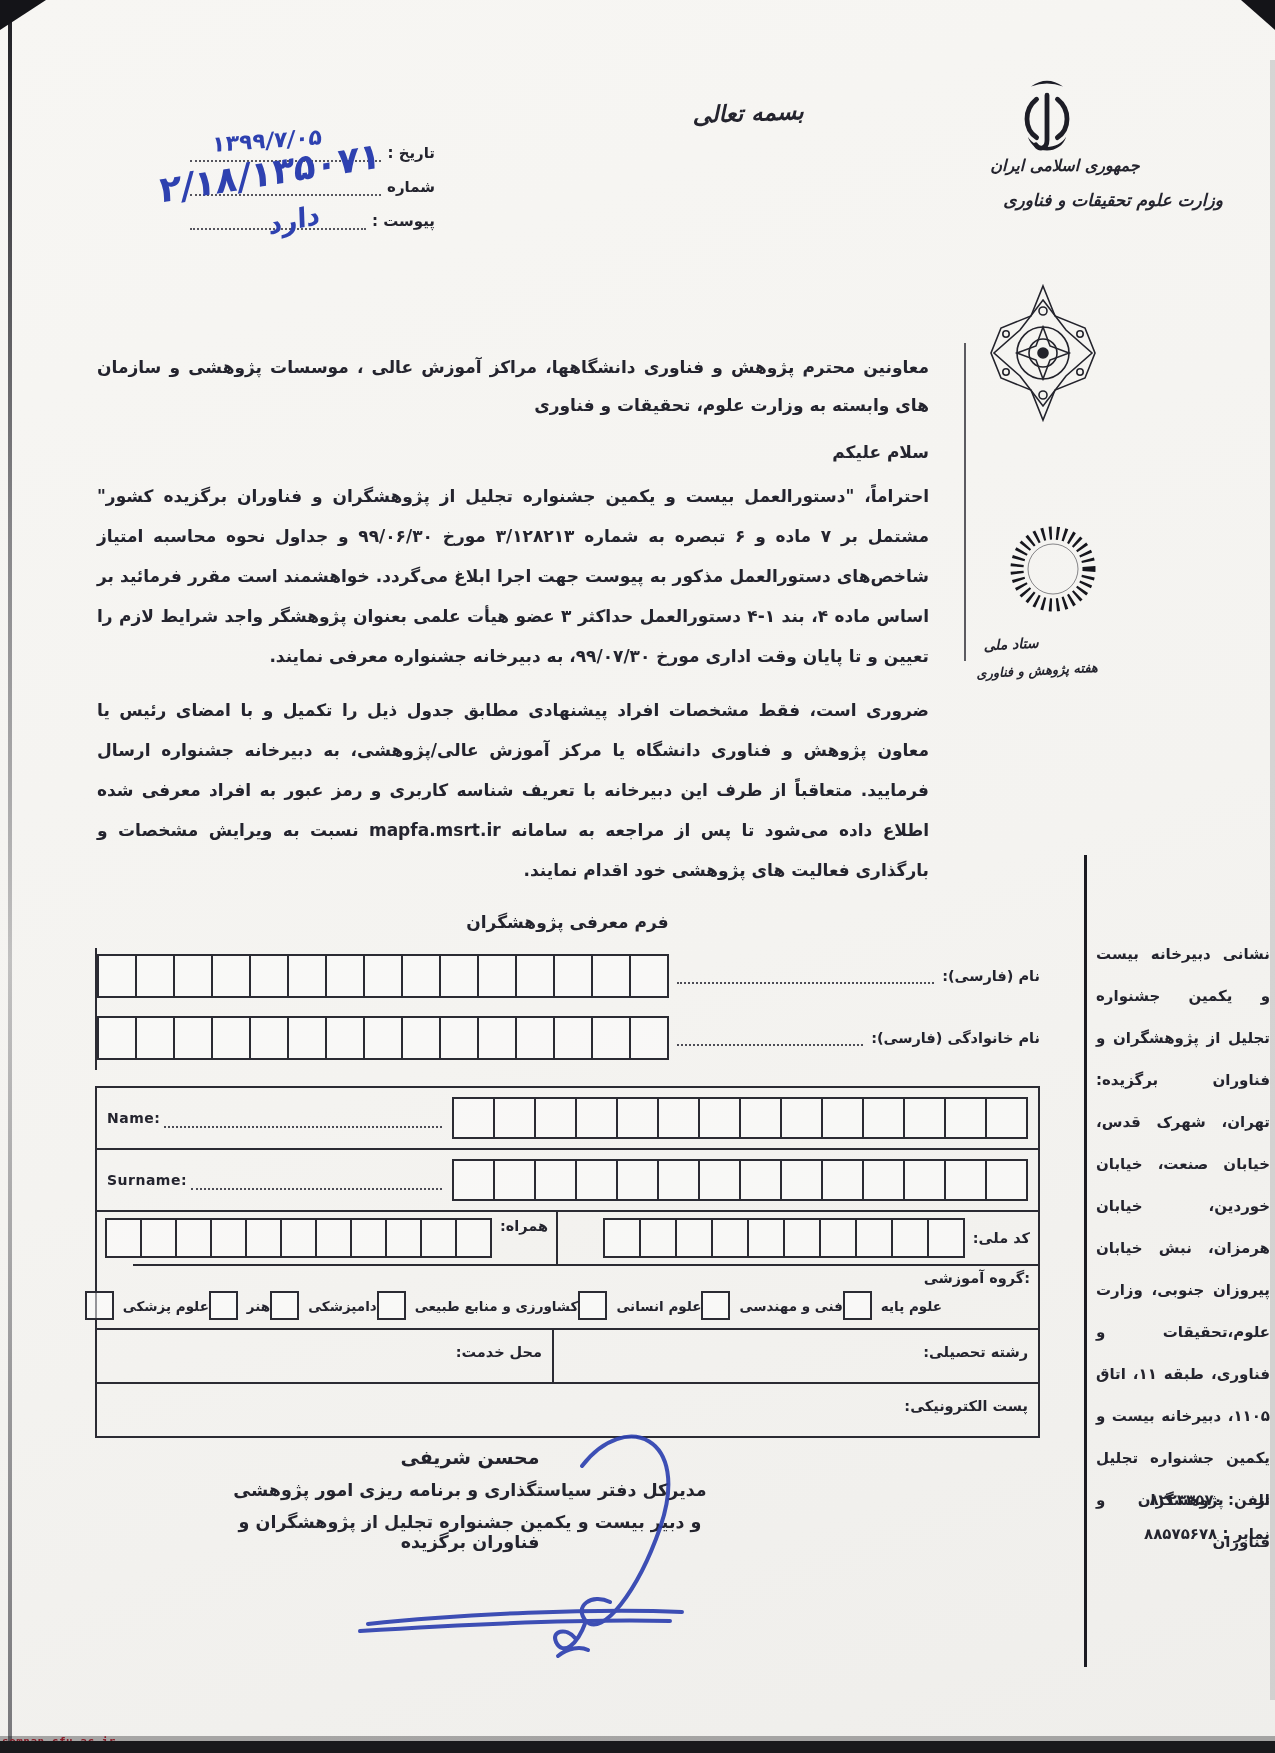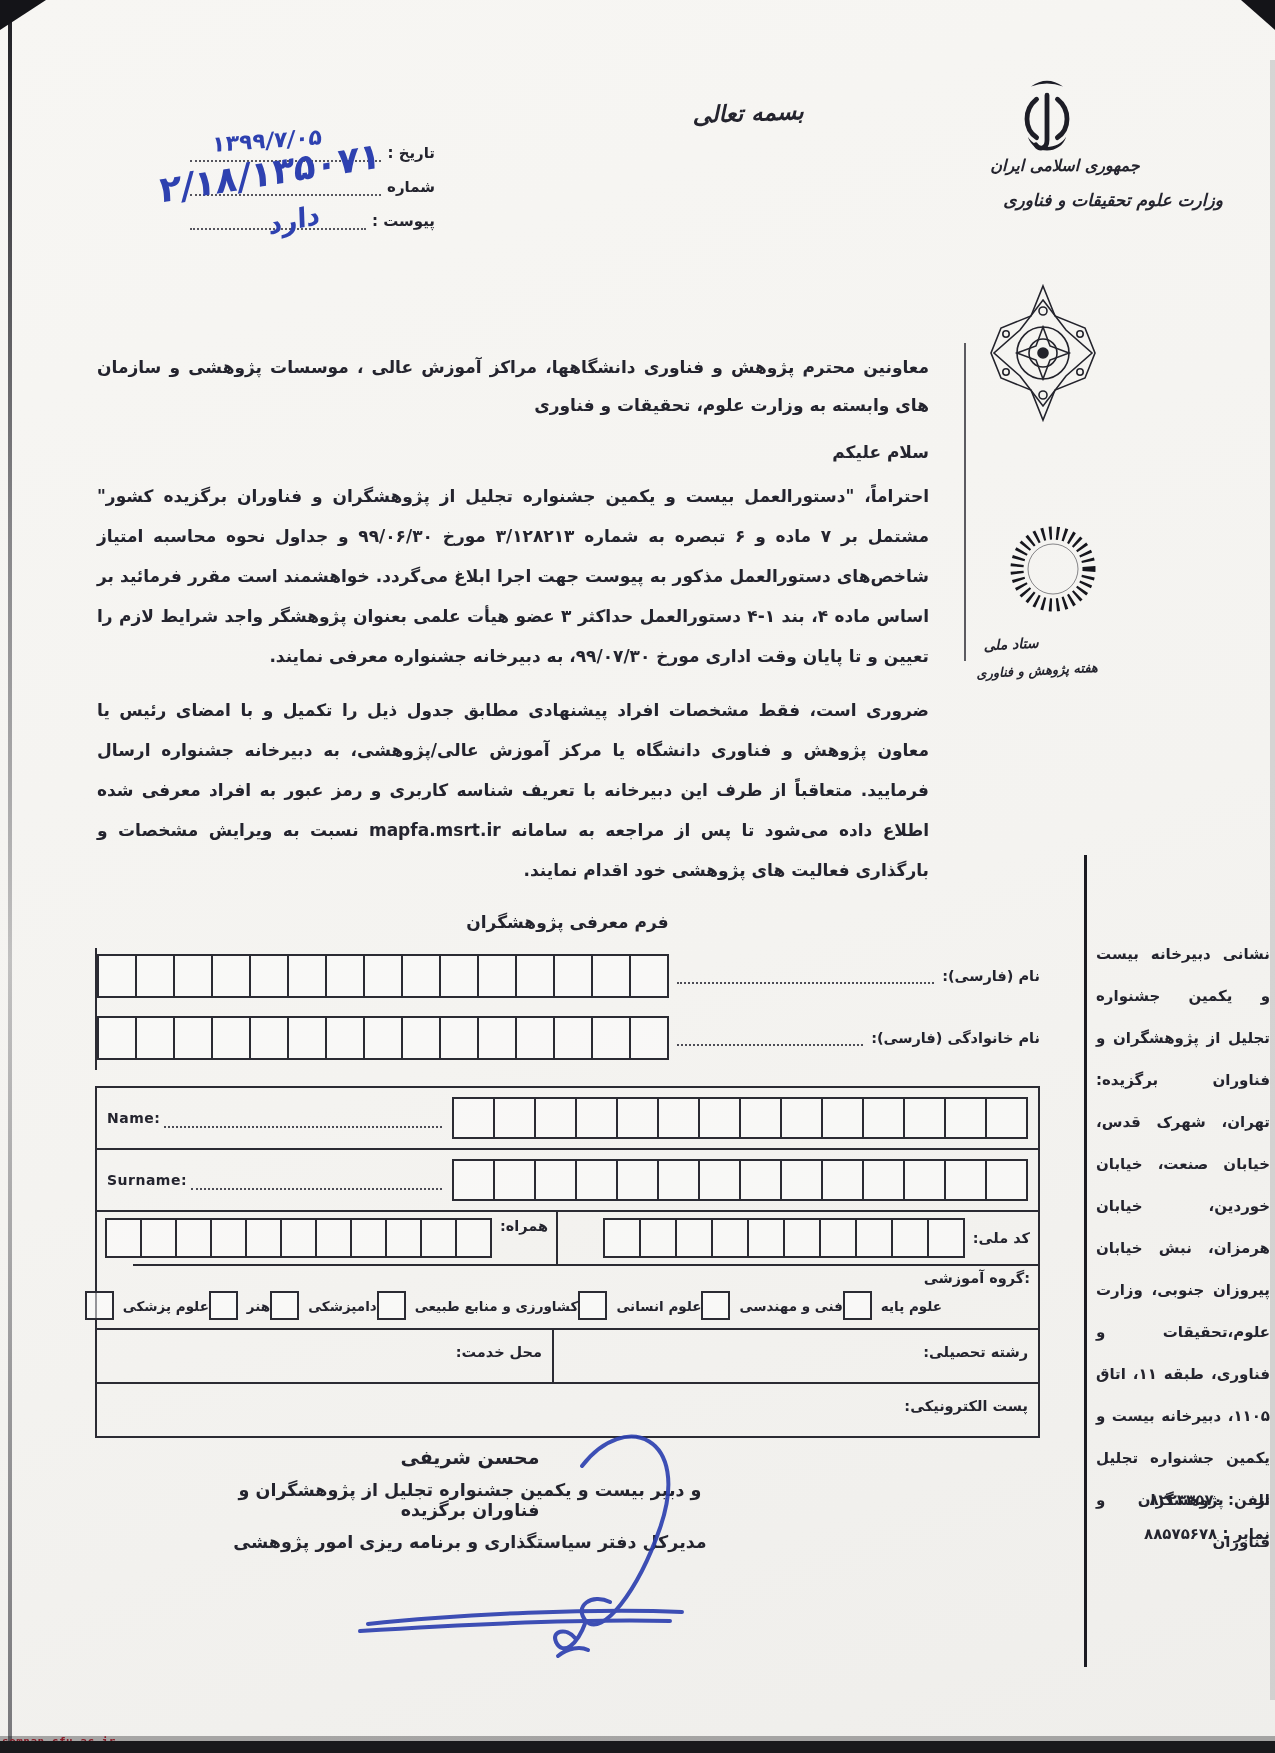--- a/index.html
+++ b/index.html
@@ -347,22 +347,22 @@
       <div class="trow row-split">
         <div class="cell-l" style="justify-content:flex-start; align-items:flex-start">
           <span class="cell-label-top" style="padding:8px 2px">پست الکترونیکی:</span>
         </div>
       </div>
     </div>
   </div>
 
   <div class="abs sig-block">
     <div class="sig-name">محسن شریفی</div>
+    <div class="sig-title">مدیرکل دفتر سیاستگذاری و برنامه ریزی امور پژوهشی</div>
     <div class="sig-title">و دبیر بیست و یکمین جشنواره تجلیل از پژوهشگران و فناوران برگزیده</div>
-    <div class="sig-title">مدیرکل دفتر سیاستگذاری و برنامه ریزی امور پژوهشی</div>
   </div>
   <svg class="abs sig-svg" viewBox="0 0 430 250">
     <g fill="none" stroke="#2e41b0" stroke-width="4" stroke-linecap="round" opacity="0.92">
       <path d="M252 38 C295 -18 362 8 330 100 C308 163 272 210 256 193 C243 178 262 165 280 174"></path>
       <path d="M38 196 C130 186 268 180 352 184"></path>
       <path d="M30 203 C140 196 250 191 340 193"></path>
       <path d="M256 193 C247 218 233 228 226 214 C221 203 236 199 245 210 M228 228 C238 220 250 218 258 222"></path>
     </g>
   </svg>
 

